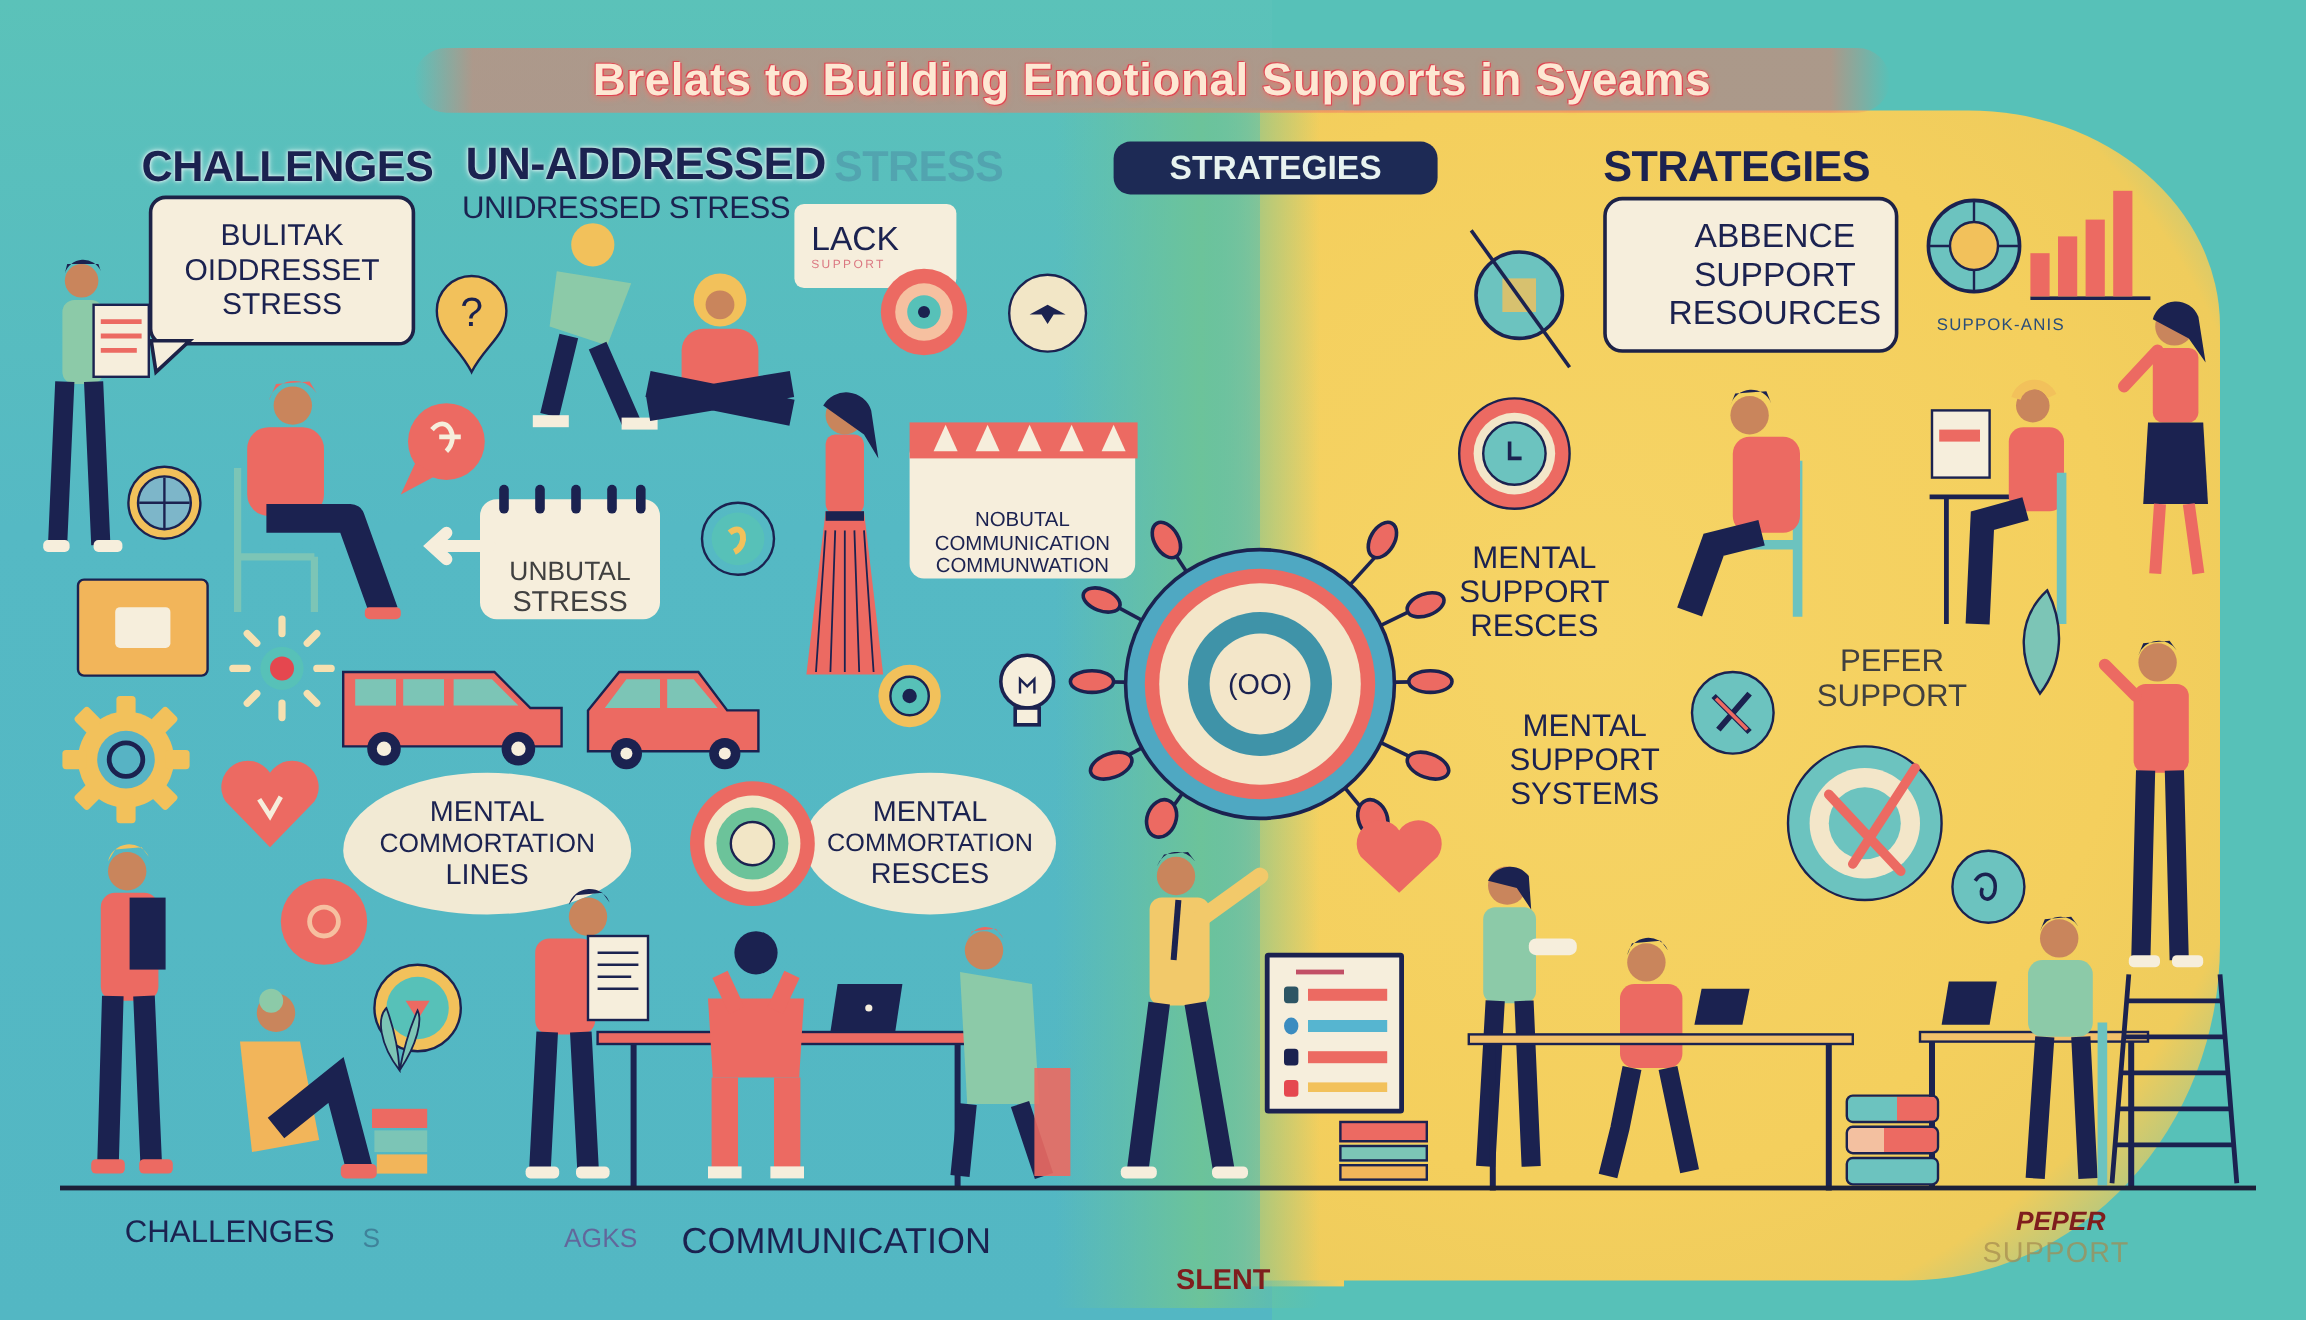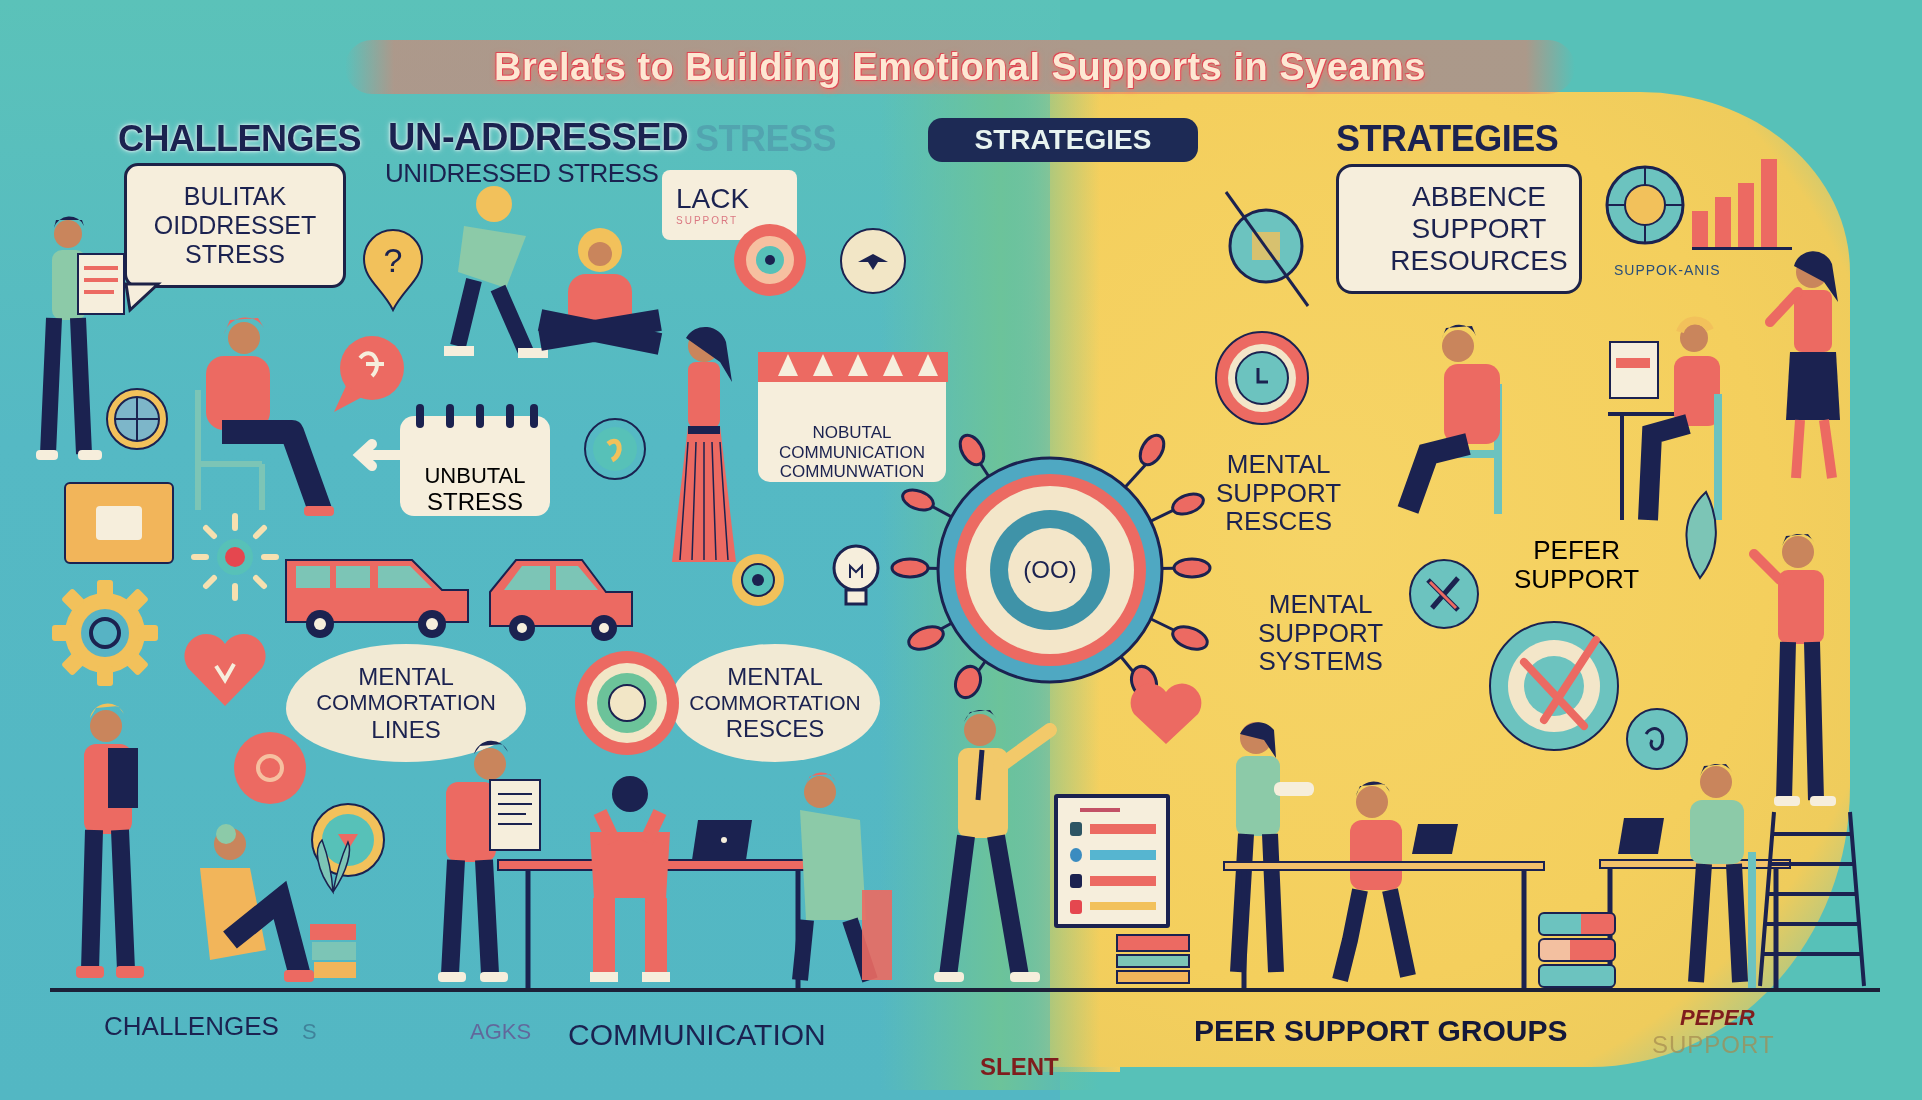--- a/index.html
+++ b/index.html
@@ -103,21 +103,21 @@
   <div class="card" style="left:662px; top:170px; width:135px; height:70px; border:none; border-radius:8px; font-size:28px; align-items:flex-start; padding-left:14px;">
     <span style="font-weight:normal;">LACK</span>
     <span style="font-size:10px; color:#d45a6b; letter-spacing:2px; opacity:0.8;">SUPPORT</span>
   </div>
 
   <svg class="svgabs" style="left:362px; top:228px;" width="62" height="84">
     <path d="M31 82 C 20 60, 2 52, 2 31 A 29 29 0 0 1 60 31 C 60 52, 42 60, 31 82 Z" fill="#f2c15b" stroke="#1b2250" stroke-width="2"></path>
     <text x="31" y="44" text-anchor="middle" font-family="Liberation Sans, sans-serif" font-size="34" fill="#1b2250">?</text>
   </svg>
 
-  <div class="calendar" style="left:400px; top:416px; width:150px; height:100px; font-size:24px; color:#000000;">
+  <div class="calendar" style="left:400px; top:416px; width:150px; height:100px; font-size:24px; color:#404040;">
     <span style="font-size:22px;">UNBUTAL</span>
     <span>STRESS</span>
   </div>
   <svg class="svgabs" style="left:412px; top:404px;" width="130" height="28">
     <g fill="#1b2250">
         <rect x="4" y="0" width="8" height="24" rx="4"></rect>
         <rect x="34" y="0" width="8" height="24" rx="4"></rect>
         <rect x="64" y="0" width="8" height="24" rx="4"></rect>
         <rect x="94" y="0" width="8" height="24" rx="4"></rect>
         <rect x="118" y="0" width="8" height="24" rx="4"></rect>
@@ -454,21 +454,21 @@
   <div class="label" style="left:1216px; top:450px; font-size:26px; color:#1b2250; font-weight:normal;">
     <div>MENTAL</div>
     <div>SUPPORT</div>
     <div>RESCES</div>
   </div>
   <div class="label" style="left:1258px; top:590px; font-size:26px; color:#1b2250; font-weight:normal;">
     <div>MENTAL</div>
     <div>SUPPORT</div>
     <div>SYSTEMS</div>
   </div>
-  <div class="label" style="left:1514px; top:536px; font-size:26px; color:#000000; font-weight:normal;">
+  <div class="label" style="left:1514px; top:536px; font-size:26px; color:#404040; font-weight:normal;">
     <div>PEFER</div>
     <div>SUPPORT</div>
   </div>
 
   <svg class="svgabs" style="left:1406px; top:556px;" width="76" height="76">
     <circle cx="38" cy="38" r="34" fill="#6cc3bf" stroke="#1b2250" stroke-width="2"></circle>
     <path d="M22 24 L52 54 M52 22 L26 52" stroke="#1b2250" stroke-width="5"></path>
     <path d="M24 26 L50 52" stroke="#ec6a62" stroke-width="3"></path>
   </svg>
   <svg class="svgabs" style="left:1484px; top:616px;" width="140" height="140">
@@ -562,17 +562,16 @@
     <div style="height:24px; background:#6cc3bf; border:2px solid #1b2250; border-radius:6px;"></div>
   </div>
 
   <div class="floor" style="left:50px; top:988px; width:1830px;"></div>
 
   <div class="label" style="left:104px; top:1012px; font-size:26px; font-weight:normal; color:#1b2250;">CHALLENGES</div>
   <div class="label" style="left:302px; top:1020px; font-size:22px; font-weight:normal; color:#1b2250; opacity:0.35;">S</div>
   <div class="label" style="left:470px; top:1020px; font-size:22px; font-weight:normal; color:#701a75; opacity:0.5;">AGKS</div>
   <div class="label" style="left:568px; top:1018px; font-size:30px; font-weight:normal; color:#1b2250;">COMMUNICATION</div>
   <div class="label" style="left:980px; top:1006px; font-size:24px; font-weight:bold; color:#7f1d1d;margin-top:48px;">SLENT</div>
-  <div class="label" style="left:1194px; top:1014px; font-size:30px; color:#14183a;">PEER SUPPORT GROUPS</div>
   <div class="label" style="left:1680px; top:1006px; font-size:22px; color:#7f1d1d;font-style:italic;">PEPER</div>
   <div class="label" style="left:1652px; top:1032px; font-size:24px; font-weight:normal; color:#a68a4e; opacity:0.7; letter-spacing:1px;">SUPPORT</div>
 
 </div>
 
 </body></html>

